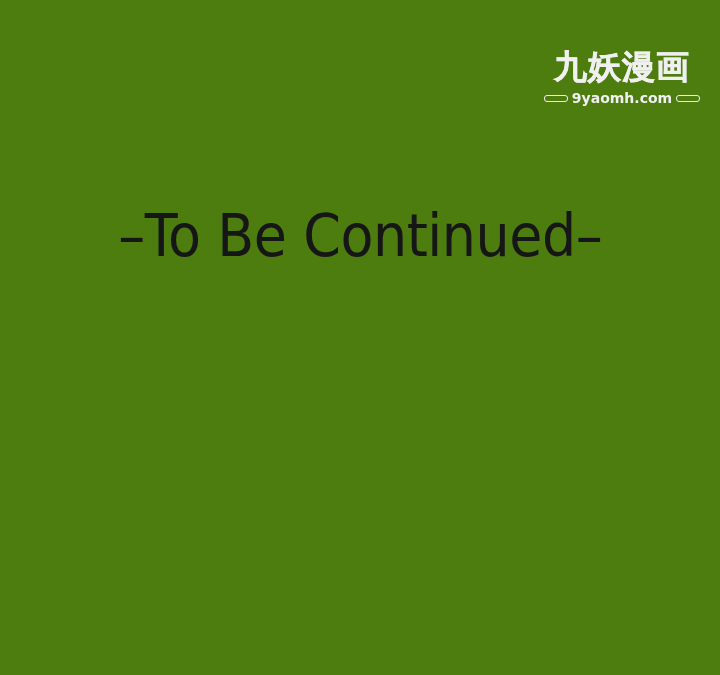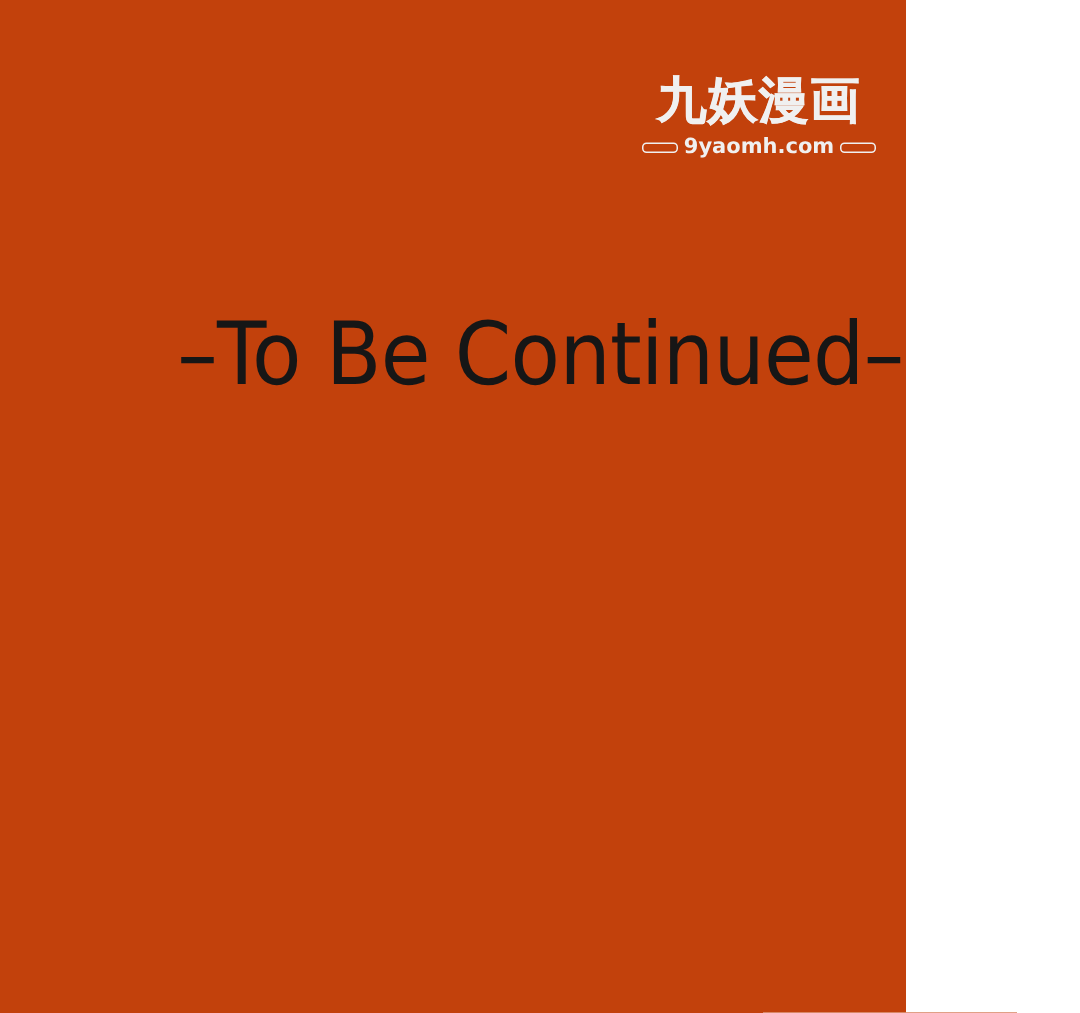--- a/index.html
+++ b/index.html
@@ -10,23 +10,23 @@
   body {
     width: 720px;
     height: 675px;
     background: #ffffff;
     font-family: "Liberation Sans", sans-serif;
     overflow: hidden;
   }
 
   #page {
     position: relative;
-    width: 604px;
+    width: 720px;
     height: 675px;
-    background: #c2410c;
+    background: #4d7c0f;
   }
 
   
   #watermark {
     position: absolute;
     top: 48px;
     right: 22px;
     width: 152px;
     display: flex;
     flex-direction: column;

